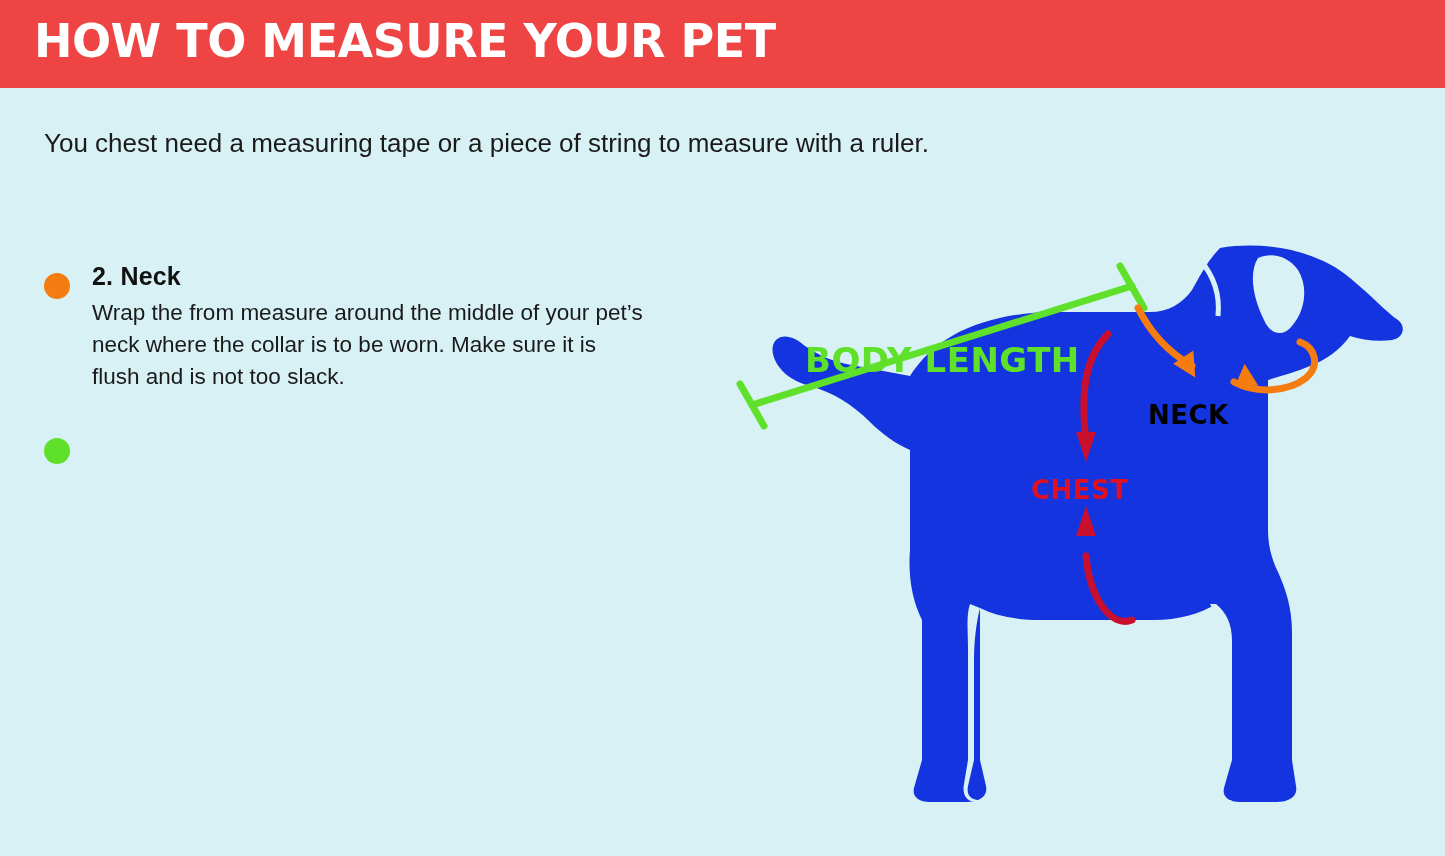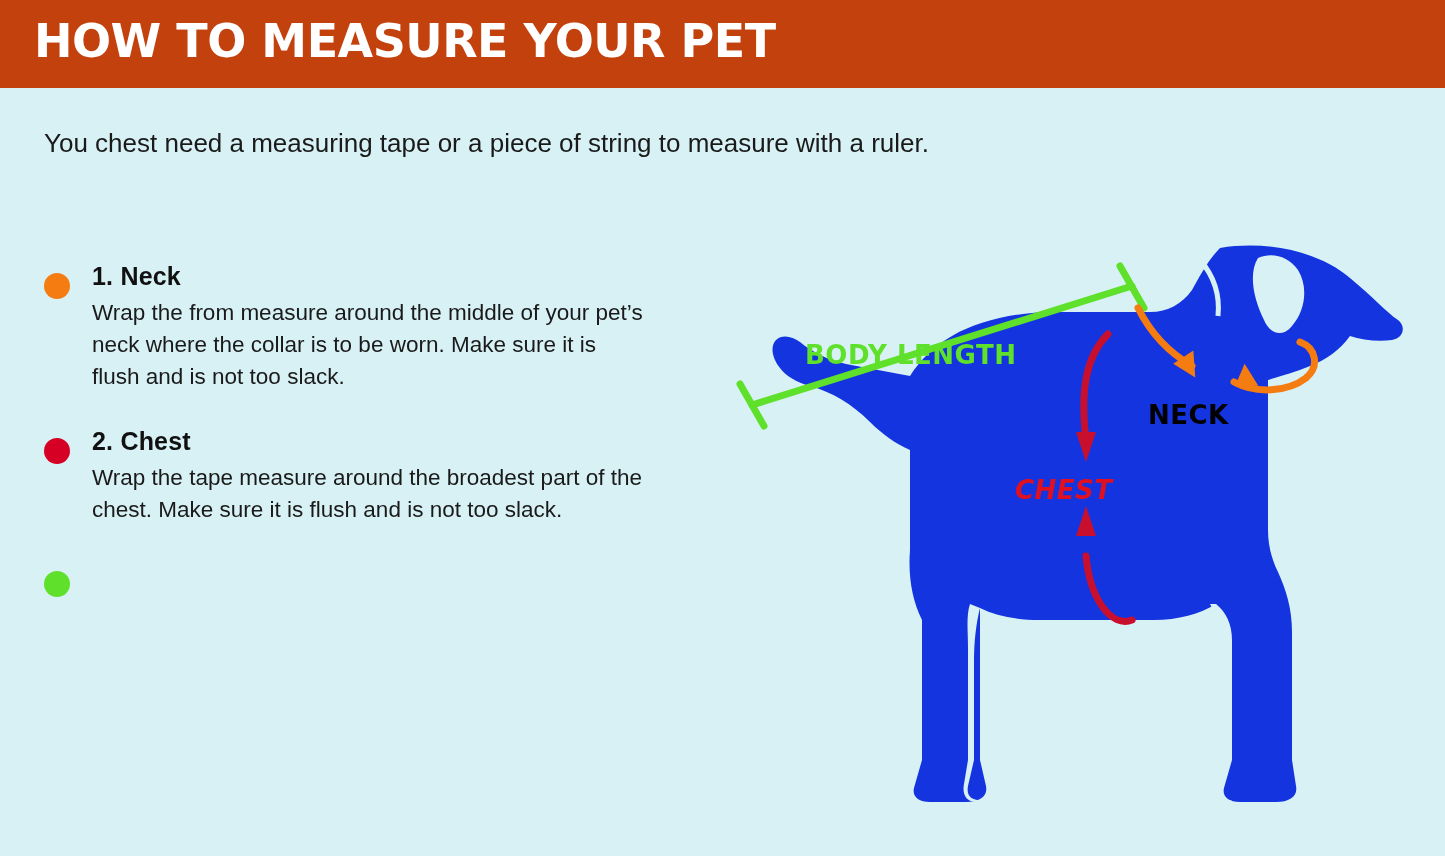--- a/index.html
+++ b/index.html
@@ -18,21 +18,21 @@
     width: 1445px;
     height: 856px;
     background: #d8f1f5;
   }
   .header-bar {
     position: absolute;
     left: 0;
     top: 0;
     width: 1445px;
     height: 88px;
-    background: #c2410c;
+    background: #ef4444;
   }
   .header-title {
     position: absolute;
     left: 34px;
     top: 14px;
     font-size: 46px;
     font-weight: bold;
     color: #ffffff;
     letter-spacing: -0.5px;
     font-family: "DejaVu Sans", sans-serif;
@@ -93,63 +93,57 @@
   .label {
     position: absolute;
     font-weight: bold;
     font-family: "DejaVu Sans", sans-serif;
     letter-spacing: 0.5px;
     white-space: nowrap;
   }
   .label-body-length {
     left: 185px;
     top: 140px;
-    font-size: 26px;
+    font-size: 34px;
     color: #5fe02a;
   }
   .label-neck {
     left: 528px;
     top: 200px;
     font-size: 26px;
     color: #000000;
   }
   .label-chest {
-    left: 395px;
+    left: 411px;
     top: 275px;
     font-size: 26px;
     color: #e01020;
-    font-style: italic;
   }
 </style>
 </head>
 <body>
 
 <div class="page">
 
   <div class="header-bar">
     <div class="header-title">HOW TO MEASURE YOUR PET</div>
   </div>
 
   <div class="intro">
     <div>You chest need a measuring tape or a piece of string to measure with a ruler.</div>
   </div>
 
   <div class="steps">
 
     <div class="step">
       <span class="bullet" style="background:#f57c11;"></span>
-      <div class="step-title">1. Neck</div>
+      <div class="step-title">2. Neck</div>
       <div class="step-body">Wrap the from measure around the middle of your pet’s neck where the collar is to be worn. Make sure it is flush and is not too slack.</div>
     </div>
 
-    <div class="step">
-      <span class="bullet" style="background:#d60024;"></span>
-      <div class="step-title">2. Chest</div>
-      <div class="step-body">Wrap the tape measure around the broadest part of the chest. Make sure it is flush and is not too slack.</div>
-    </div>
 
     <div class="step">
       <span class="bullet" style="background:#5fe02a;"></span>
     </div>
 
   </div>
 
   <div class="art">
 
     <svg width="800" height="640" viewBox="0 0 800 640">

